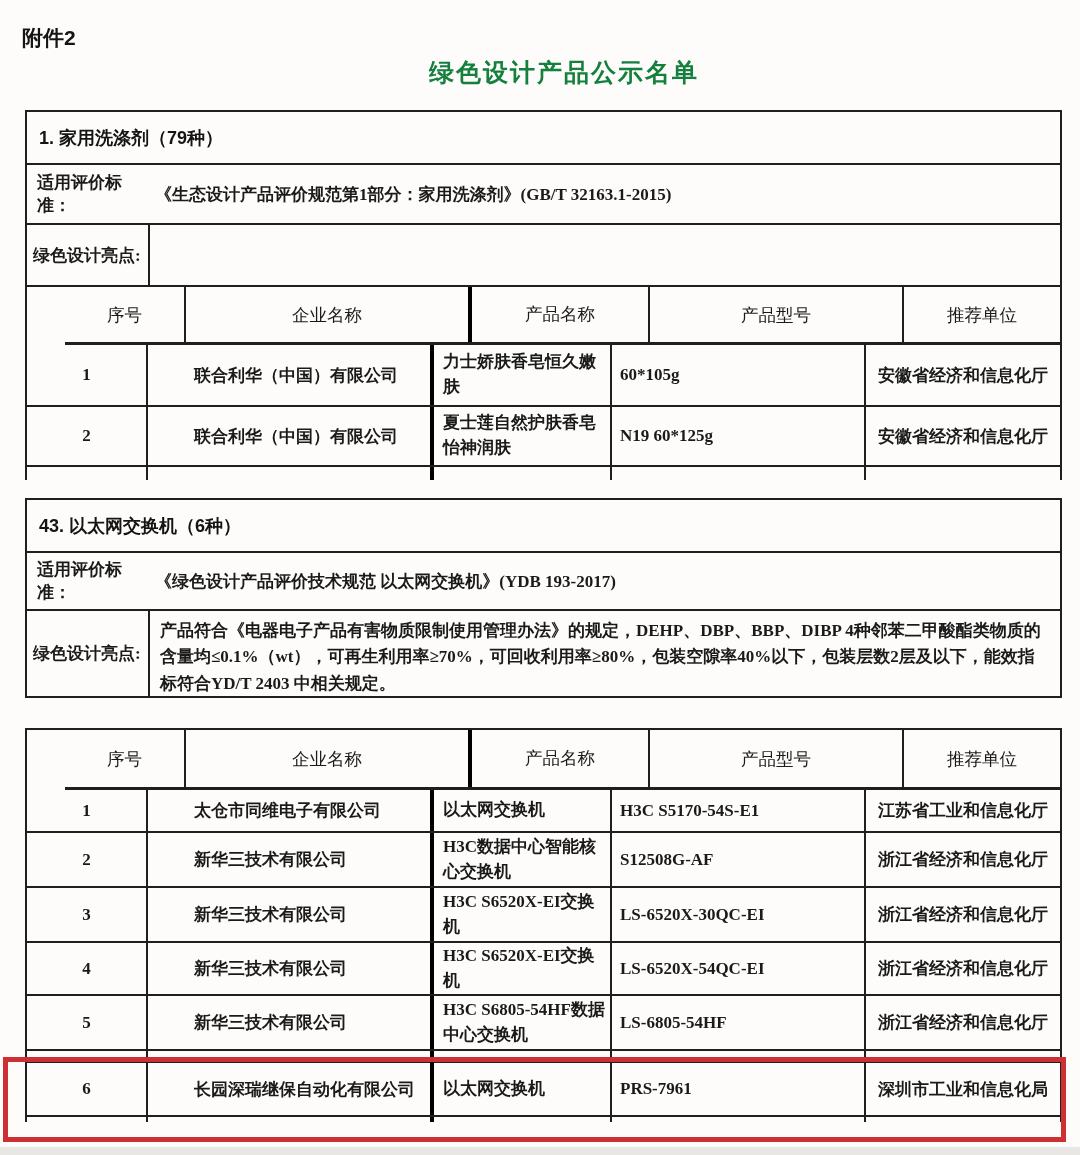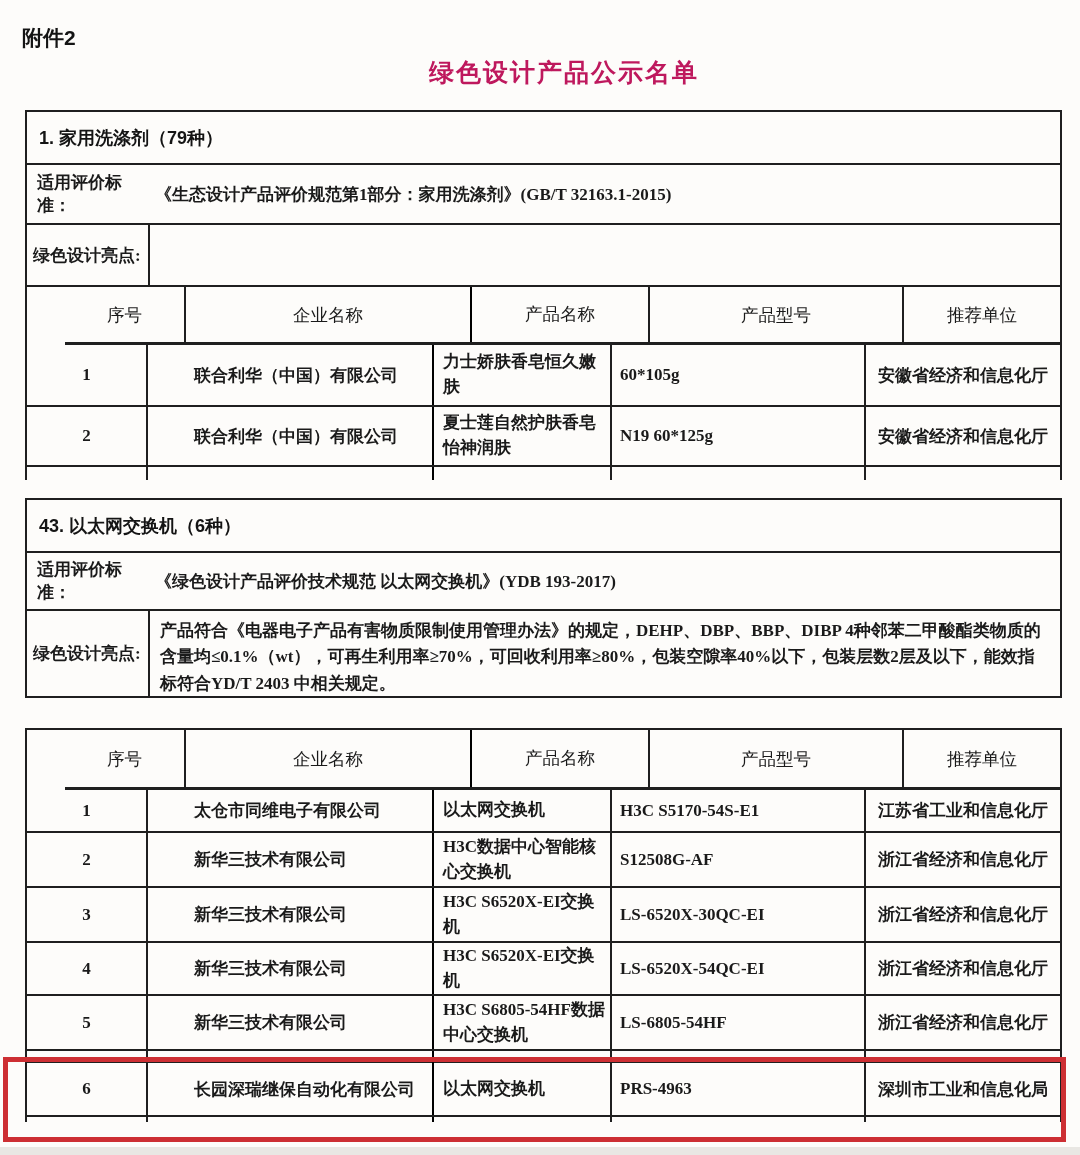--- a/index.html
+++ b/index.html
@@ -15,21 +15,21 @@
   }
   .attachment {
     position:absolute; left:22px; top:24px;
     font-family:"Liberation Sans","DejaVu Sans",sans-serif;
     font-size:21px; font-weight:bold; color:#141414;
   }
   .doc-title {
     position:absolute; left:0; right:0; top:56px;
     text-align:center; padding-left:48px;
     font-family:"Liberation Sans","DejaVu Sans",sans-serif;
-    font-size:25px; font-weight:bold; letter-spacing:2px; color:#be185d;
+    font-size:25px; font-weight:bold; letter-spacing:2px; color:#15803d;
   }
   .box {
     position:absolute; left:25px; width:1037px;
     border:2px solid #1f1f1f; background:transparent;
   }
   .box.cut-bottom { border-bottom:none; }
   .row { display:flex; border-bottom:2px solid #1f1f1f; align-items:center; }
   .row:last-child.nobord { border-bottom:none; }
   .sect-head {
     font-family:"Liberation Sans","DejaVu Sans",sans-serif;
@@ -40,21 +40,21 @@
   .std-value { flex:1; }
   .hl-row { font-size:17px; font-weight:600; align-items:stretch; }
   .hl-label {
     width:123px; flex:none; border-right:2px solid #1f1f1f;
     display:flex; align-items:center; padding-left:6px;text-align:right;
   }
   .hl-value { flex:1; padding:7px 14px 7px 10px; line-height:1.55; }
   .thead { font-weight:normal; font-size:17.5px; border-bottom:3px solid #1f1f1f;margin-left:38px; }
   .cell { height:100%; display:flex; align-items:center; overflow:hidden; }
   .c0 { width:121px; flex:none; justify-content:center; border-right:2px solid #1f1f1f; }
-  .c1 { width:286px; flex:none; padding-left:46px; border-right:2px solid #000000; }
+  .c1 { width:286px; flex:none; padding-left:46px; border-right:4px solid #000000; }
   .c2 { width:178px; flex:none; padding-left:9px;  border-right:2px solid #1f1f1f; line-height:1.45; }
   .c3 { width:254px; flex:none; padding-left:8px;  border-right:2px solid #1f1f1f; }
   .c4 { flex:1; padding-left:12px; }
   .thead .cell { justify-content:center; padding-left:0; }
   .trow { font-size:17px; font-weight:600; align-items:stretch; }
   .trow .cell { align-items:center; }
   .strip { height:12px; }
   .strip .cell { height:12px; }
   .truncate { height:13px; border-bottom:none; }
   .truncate .cell { height:13px; }
@@ -177,21 +177,21 @@
       <div class="cell c0"></div>
       <div class="cell c1"></div>
       <div class="cell c2"></div>
       <div class="cell c3"></div>
       <div class="cell c4"></div>
     </div>
     <div class="row trow" style="height:54px;">
       <div class="cell c0">6</div>
       <div class="cell c1">长园深瑞继保自动化有限公司</div>
       <div class="cell c2">以太网交换机</div>
-      <div class="cell c3">PRS-4963</div>
+      <div class="cell c3">PRS-7961</div>
       <div class="cell c4">深圳市工业和信息化局</div>
     </div>
     <div class="row trow nobord" style="height:5px; border-bottom:none;">
       <div class="cell c0" style="height:5px;"></div>
       <div class="cell c1" style="height:5px;"></div>
       <div class="cell c2" style="height:5px;"></div>
       <div class="cell c3" style="height:5px;"></div>
       <div class="cell c4" style="height:5px;"></div>
     </div>
   </div>

